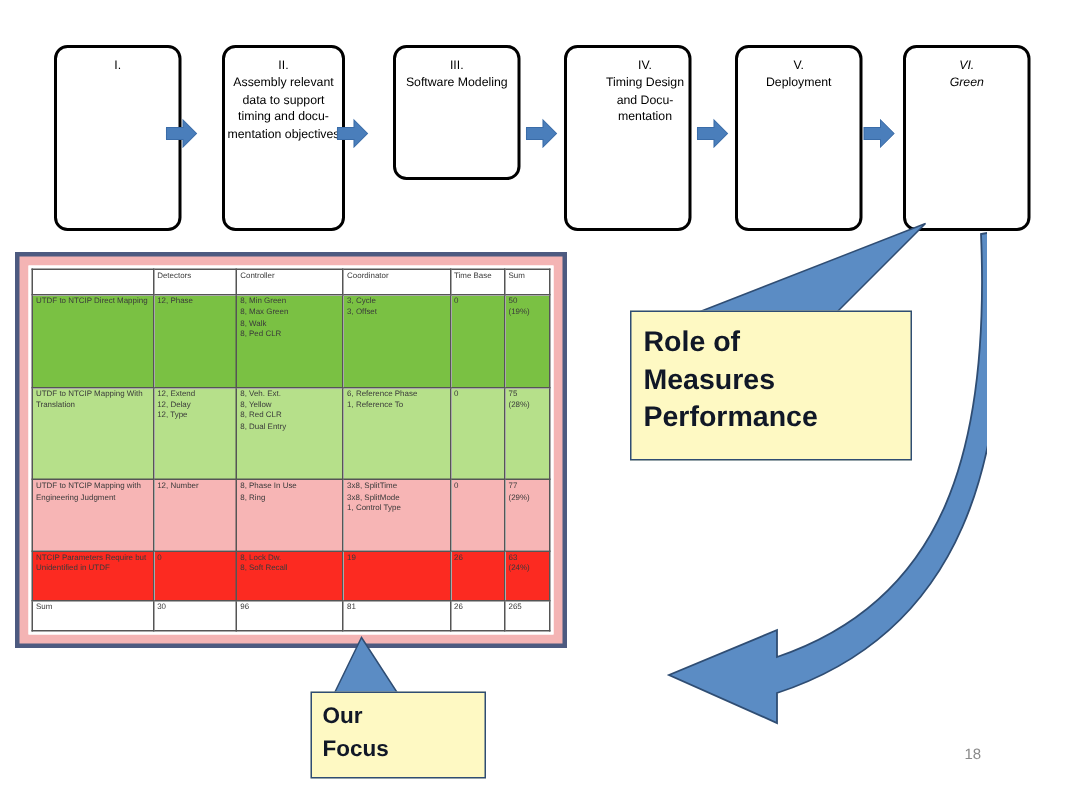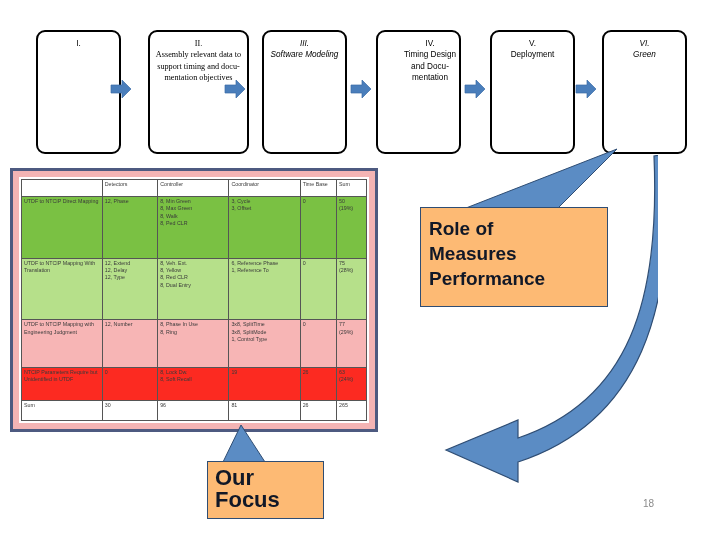--- a/index.html
+++ b/index.html
@@ -93,40 +93,40 @@
   td.c-ctrl  { width: 21%; }
   td.c-coord { width: 21%; }
   td.c-tb    { width: 10%; }
   td.c-sum   { width: 8%;  }
   .sub { display:block; }
 
   
   .callout {
     position: absolute;
     box-sizing: border-box;
-    background: #fdba74;
+    background: #fef9c3;
     border: 1px solid #2f4d73;
     color: #111827;
     font-weight: bold;
   }
   #callout-role {
     left: 420px;
     top: 207px;
     width: 188px;
     height: 100px;
     font-size: 19px;
     line-height: 25px;
     padding: 8px 0 0 8px;
   }
   #callout-focus {
     left: 207px;
     top: 461px;
     width: 117px;
     height: 58px;
-    font-size: 22px;
+    font-size: 15px;
     line-height: 22px;
     padding: 5px 0 0 7px;
   }
   .tail { position:absolute; }
   .tail svg { display:block; }
 
   
   #curve-arrow {
     position: absolute;
     left: 368px;
@@ -155,32 +155,32 @@
     <div class="proc-box" style="left:36px; top:30px; width:85px; height:124px;">
       <span class="num">I.</span>
     </div>
 
     <div class="flow-arrow" style="left:110px; top:78px;">
       <svg viewBox="0 0 22 22">
           <path d="M1 7 L12 7 L12 2 L21 11 L12 20 L12 15 L1 15 Z" fill="#4a7ebb" stroke="#3a6ca8" stroke-width="0.7"></path>
         </svg>
     </div>
 
-    <div class="proc-box" style="left:148px; top:30px; width:101px; height:124px;font-family:Liberation Serif, serif;">
+    <div class="proc-box" style="left:148px; top:30px; width:82px; height:124px;">
       <span class="num">II.</span>
       <span>Assembly relevant data to support timing and docu-mentation objectives</span>
     </div>
 
     <div class="flow-arrow" style="left:224px; top:78px;">
       <svg viewBox="0 0 22 22">
           <path d="M1 7 L12 7 L12 2 L21 11 L12 20 L12 15 L1 15 Z" fill="#4a7ebb" stroke="#3a6ca8" stroke-width="0.7"></path>
         </svg>
     </div>
 
-    <div class="proc-box" style="left:262px; top:30px; width:85px; height:124px;font-style:italic;">
+    <div class="proc-box" style="left:262px; top:30px; width:85px; height:90px;">
       <span class="num">III.</span>
       <span>Software Modeling</span>
     </div>
 
     <div class="flow-arrow" style="left:350px; top:78px;">
       <svg viewBox="0 0 22 22">
           <path d="M1 7 L12 7 L12 2 L21 11 L12 20 L12 15 L1 15 Z" fill="#4a7ebb" stroke="#3a6ca8" stroke-width="0.7"></path>
         </svg>
     </div>
 

